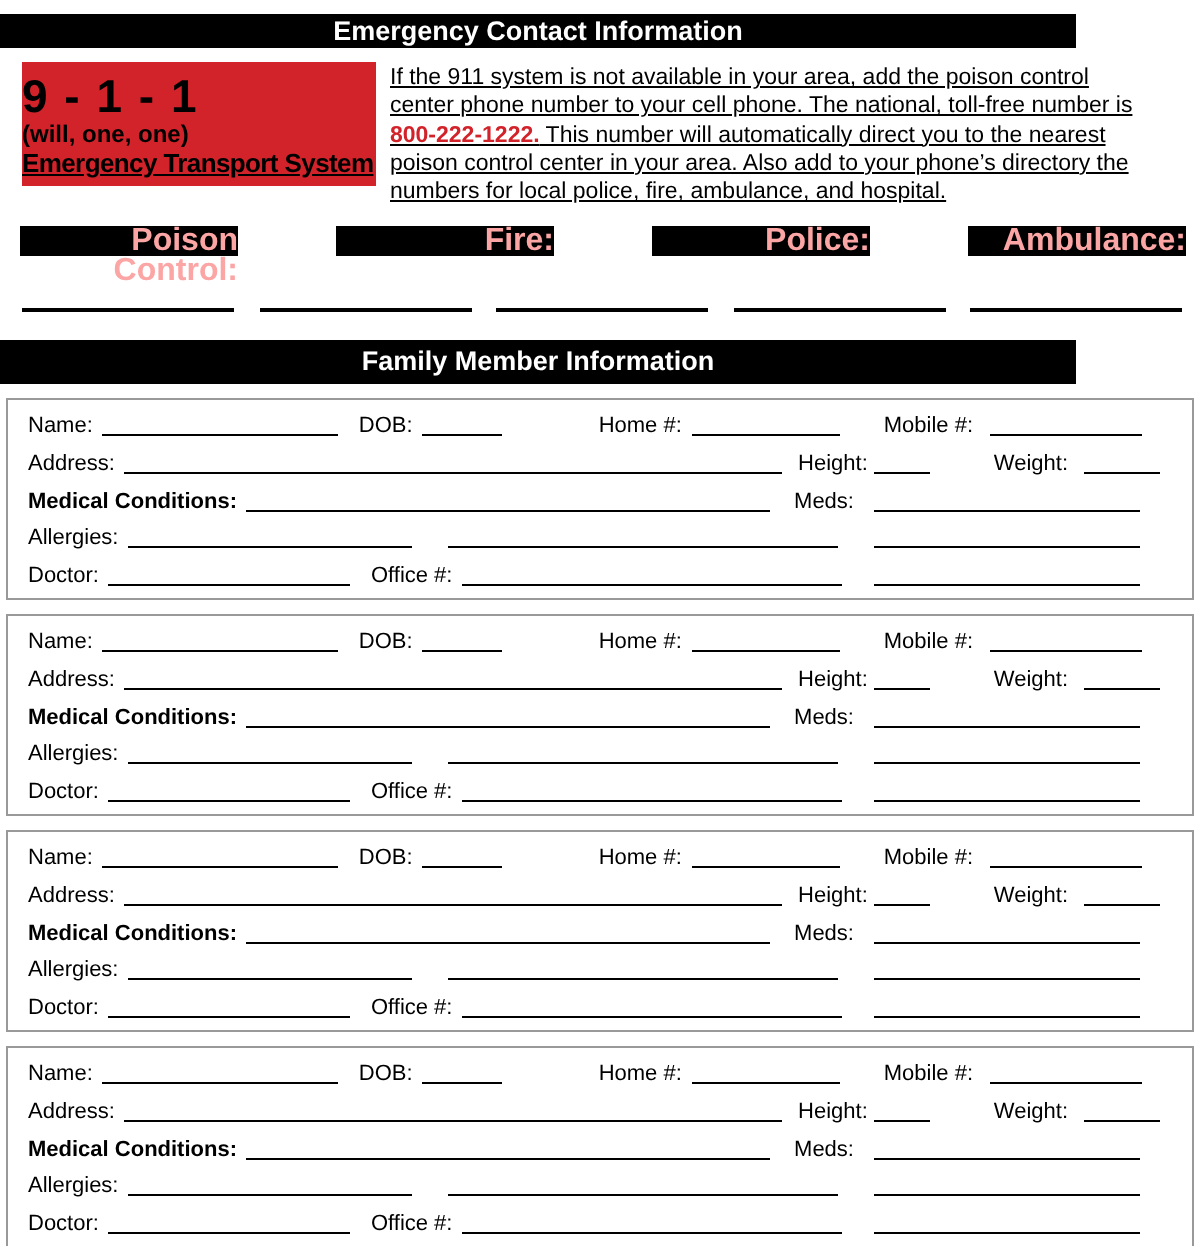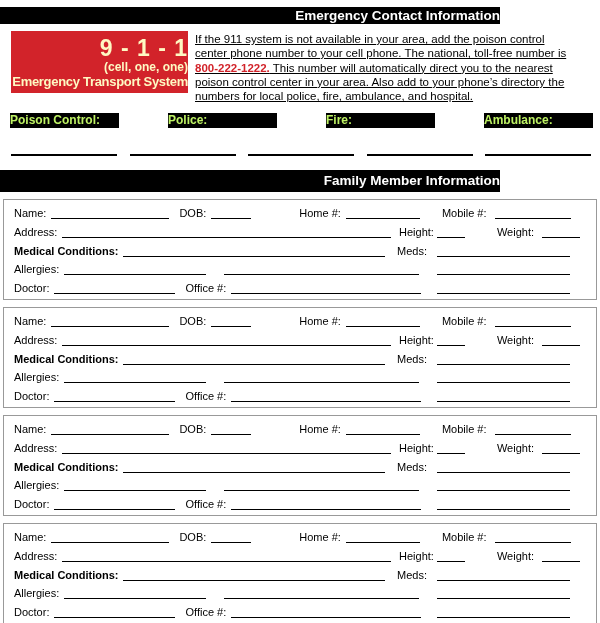--- a/index.html
+++ b/index.html
@@ -8,47 +8,47 @@
     --block-border:#999999;
   }
   *{box-sizing:border-box;}
   html,body{margin:0;padding:0;}
   body{
     width:600px;height:623px;overflow:hidden;background:#ffffff;
     font-family:"Liberation Sans","DejaVu Sans",sans-serif;color:#000;
   }
   
   .bar{
-    background:var(--bar-black);color:#fff;text-align:right;
-    font-weight:bold;width:500px;
+    background:var(--bar-black);color:#fff;text-align:center;
+    font-weight:bold;width:538px;
   }
   .top-bar{margin-top:7px;height:17px;line-height:17px;font-size:13.5px;}
   .family-bar{margin-top:14px;height:22px;line-height:22px;font-size:13.5px;}
   
   .intro{display:flex;margin-top:7px;padding:0 10px 0 11px;}
   .red-box{
-    width:177px;height:62px;background:var(--accent-red);color:#fef9c3;
-    text-align:right;font-weight:bold;flex:none;padding-top:5px;
+    width:177px;height:62px;background:var(--accent-red);color:#000000;
+    text-align:left;font-weight:bold;flex:none;padding-top:5px;
   }
   .red-box .n911{font-size:23px;line-height:24px;letter-spacing:1px;}
   .red-box .words{font-size:12px;line-height:14px;}
-  .red-box .ets{font-size:13px;line-height:15px;letter-spacing:-0.3px;}
+  .red-box .ets{font-size:13px;line-height:15px;letter-spacing:-0.3px;text-decoration:underline;}
   .instructions{
     flex:1;margin:0 0 0 7px;padding:1px 12px 0 0;
     font-size:11.5px;line-height:14.3px;text-decoration:underline;
   }
   .phone{color:var(--accent-red);font-weight:bold;}
   
   .contact-row{
     display:flex;justify-content:space-between;
     margin-top:10px;padding:0 7px 0 10px;
   }
   .contact-box{
     width:109px;height:15px;line-height:15px;background:var(--bar-black);
-    color:#bef264;font-weight:bold;font-size:12px;text-align:left;
+    color:#fca5a5;font-weight:bold;font-size:16px;text-align:right;
   }
   .contact-lines{
     display:flex;justify-content:space-between;
     margin-top:26px;padding:0 9px 0 11px;height:2px;
   }
   .contact-line{width:106px;border-bottom:2px solid #000;height:1px;}
   
   .member-block{
     margin:7px 3px 0 3px;border:1px solid var(--block-border);
     background:#fff;padding:4px 16px 2px 10px;
@@ -72,30 +72,30 @@
 </head>
 <body>
 
 <header class="bar top-bar">
   <span>Emergency Contact Information</span>
 </header>
 
 <section class="intro">
   <div class="red-box">
     <div class="n911">9 - 1 - 1</div>
-    <div class="words">(cell, one, one)</div>
+    <div class="words">(will, one, one)</div>
     <div class="ets">Emergency Transport System</div>
   </div>
   <p class="instructions"><span>If the 911 system is not available in your area, add the poison control center phone number to your cell phone. The national, toll-free number is </span><span class="phone">800-222-1222.</span><span> This number will automatically direct you to the nearest poison control center in your area. Also add to your phone’s directory the numbers for local police, fire, ambulance, and hospital.</span></p>
 </section>
 
 <div class="contact-row">
   <div class="contact-box">Poison Control:</div>
+  <div class="contact-box">Fire:</div>
   <div class="contact-box">Police:</div>
-  <div class="contact-box">Fire:</div>
   <div class="contact-box">Ambulance:</div>
 </div>
 <div class="contact-lines">
   <div class="contact-line"></div>
   <div class="contact-line"></div>
   <div class="contact-line"></div>
   <div class="contact-line"></div>
   <div class="contact-line"></div>
 </div>
 

